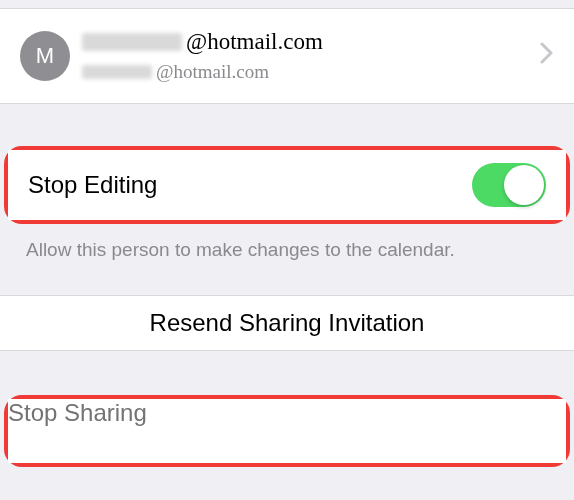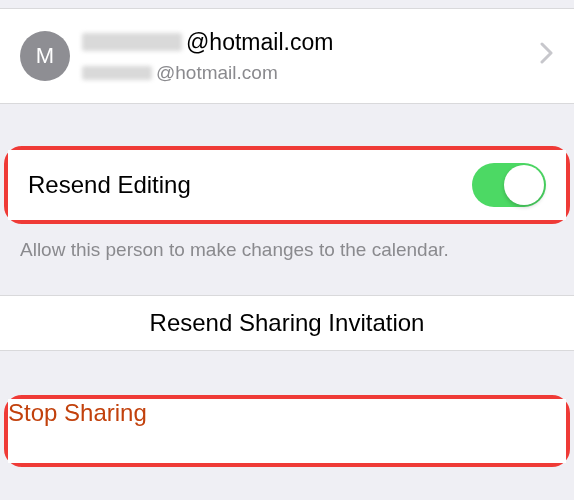--- a/index.html
+++ b/index.html
@@ -28,21 +28,21 @@
     background: #8e8e93;
     color: #fff;
     display: flex;
     align-items: center;
     justify-content: center;
     font-size: 22px;
     flex-shrink: 0;
     margin-right: 12px;
   }
   .contact-text { flex: 1; display: flex; flex-direction: column; gap: 6px; }
-  .line { display: flex; align-items: center; gap: 4px; }
+  .line { display: flex; align-items: center; gap: 4px; font-family: Liberation Serif, serif; }
   .redacted {
     background: #d9d9d9;
     height: 18px;
     border-radius: 2px;
     filter: blur(2px);
   }
   .redacted.primary { width: 100px; }
   .redacted.secondary { width: 70px; height: 14px; }
   .email-primary { font-size: 23px; color: #000; }
   .email-secondary { font-size: 19px; color: #8a8a8e; }
@@ -75,34 +75,34 @@
   }
   .highlight-wrap {
     border: 4px solid #ef3a36;
     border-radius: 18px;
     background: #fff;
     margin: 0 4px;
   }
   .footer-text {
     font-size: 19px;
     color: #8a8a8e;
-    padding: 14px 20px 0 20px;
+    padding: 14px 20px 0 26px;
     line-height: 1.3;
   }
   .gap-mid { height: 32px; background: #efeff4; }
   .action-row {
     height: 56px;
     justify-content: center;
     font-size: 24px;
   }
   .stop-row {
     height: 64px;
     justify-content: center;
     font-size: 24px;
-    color: #c2410c;
+    color: #737373;
     background: #fff;
     border-top: none;
     border-bottom: none;
   }
   .gap-small { height: 44px; background: #efeff4; }
 </style>
 </head>
 <body>
 
 <div class="spacer-top"></div>
@@ -123,21 +123,21 @@
     <svg width="14" height="22" viewBox="0 0 14 22" fill="none">
         <path d="M2 2 L11 11 L2 20" stroke="#c7c7cc" stroke-width="3" stroke-linecap="round" stroke-linejoin="round"></path>
       </svg>
   </span>
 </div>
 
 <div class="gap"></div>
 
 <div class="highlight-wrap">
   <div class="cell allow-row">
-    <span class="allow-label">Resend Editing</span>
+    <span class="allow-label">Stop Editing</span>
     <div class="toggle">
       <div class="toggle-knob"></div>
     </div>
   </div>
 </div>
 
 <div class="footer-text">Allow this person to make changes to the calendar.</div>
 
 <div class="gap-mid"></div>
 

